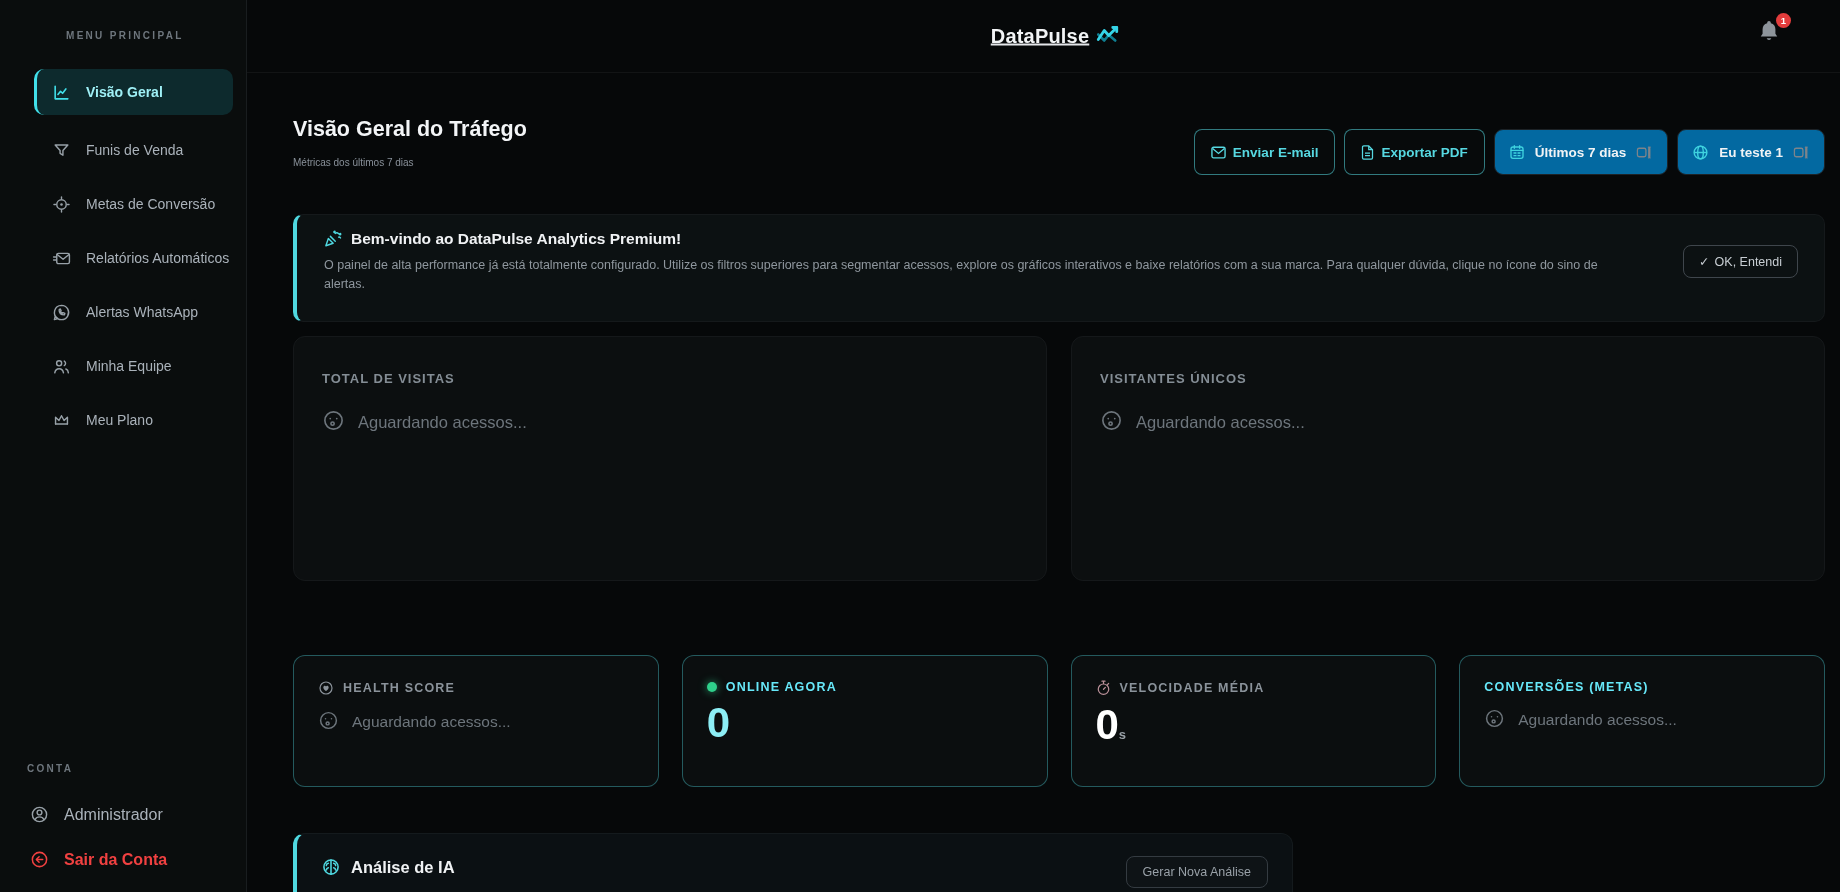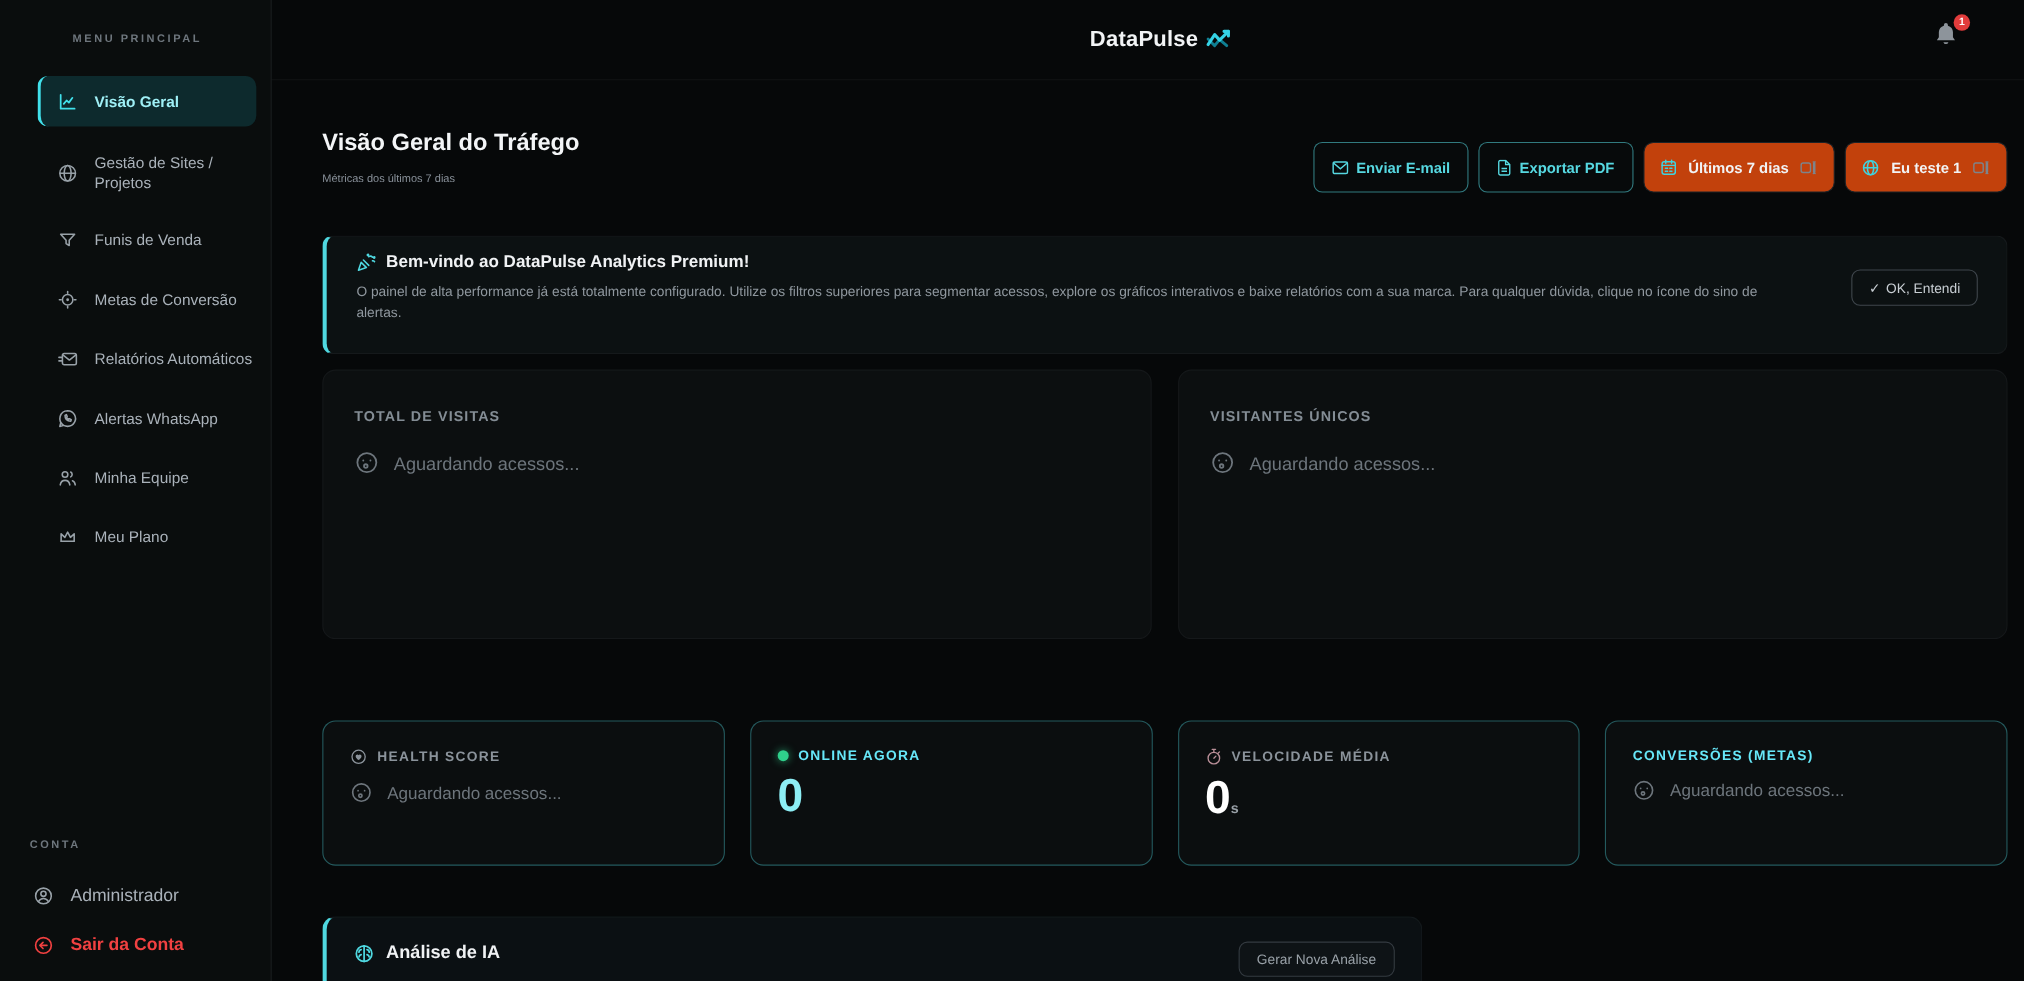--- a/index.html
+++ b/index.html
@@ -32,38 +32,38 @@
                padding:0 14px 0 30px; color:#aab2ba; font-size:16px; cursor:pointer; margin-top:0; }
   .acct-item:first-of-type { margin-top:18px; }
   .acct-item .ic { width:19px; color:#98a1a8; }
   .acct-item.danger { color:#f14141; font-weight:700; }
   .acct-item.danger .ic { color:#f14141; }
 
   
   .header { position:absolute; left:247px; right:0; top:0; height:73px;
             border-bottom:1px solid rgba(255,255,255,0.05); }
   .logo { position:absolute; left:50%; top:50%; transform:translate(calc(-50% + 13px),-50%);
-          display:flex; align-items:center; gap:7px; }
+          display:flex; gap:7px;text-decoration:underline; }
   .logo-text { font-size:20px; font-weight:800; color:#f2f4f6; letter-spacing:.2px; }
   .notif { position:absolute; right:56px; top:18px; width:26px; height:30px; cursor:pointer; }
   .badge { position:absolute; top:-5px; right:-7px; min-width:15px; height:15px; padding:0 3px;
            background:#e23c3c; border-radius:8px; color:#fff; font-size:9.5px; font-weight:700;
            display:flex; align-items:center; justify-content:center; }
 
   
   .main { position:absolute; left:247px; top:73px; right:0; bottom:0; }
   .page-title { position:absolute; left:46px; top:44px; font-size:21.5px; font-weight:800; color:#f3f5f7; }
   .page-subtitle { position:absolute; left:46px; top:84px; font-size:10px; color:#89919a; }
 
   .toolbar { position:absolute; right:15px; top:56px; display:flex; gap:9px; height:46px; }
   .btn-outline { display:flex; align-items:center; gap:7px; padding:0 16px; cursor:pointer;
                  border:1px solid rgba(84,215,224,0.55); border-radius:8px; background:#070a0b;
                  color:#56d8e1; font-weight:700; font-size:13.5px; }
   .btn-select { display:flex; align-items:center; gap:10px; padding:0 14px; cursor:pointer;
-                background:#c2410c; border:1px solid #1d2226; border-radius:9px;
+                background:#0369a1; border:1px solid #1d2226; border-radius:9px;
                 color:#f1f3f5; font-weight:700; font-size:13.5px; }
 
   
   .banner { position:absolute; left:46px; right:15px; top:141px; height:108px;
             background:#0c1112; border:1px solid #15191b; border-left:4px solid #4fd8e0;
             border-radius:10px; padding:15px 210px 15px 27px; }
   .banner-title-row { display:flex; align-items:center; gap:9px; }
   .banner-title { font-size:15.5px; font-weight:800; color:#f0f2f4; }
   .banner-body { margin-top:8px; font-size:12.5px; line-height:19px; color:#8f979e; }
   .banner-dismiss { position:absolute; right:26px; top:30px; display:flex; align-items:center; gap:5px;
@@ -87,21 +87,21 @@
   .stat-value.cyan { color:#8deef5; }
   .stat-unit { font-size:13px; font-weight:700; color:#9aa1a8; }
   .dot-green { width:10px; height:10px; border-radius:50%; background:#2fd08b;
                box-shadow:0 0 8px rgba(47,208,139,.7); }
   .stat .awaiting { margin-top:14px; font-size:15.5px; }
 
   
   .ai-panel { position:absolute; left:46px; top:760px; width:1000px; height:130px;
               background:#0b1013; border:1px solid #141a1d; border-left:4px solid #4fd8e0;
               border-radius:12px; padding:23px 24px; }
-  .ai-title-row { display:flex; align-items:flex-start; gap:10px; }
+  .ai-title-row { display:flex; align-items:center; gap:10px; }
   .ai-title { font-size:16.5px; font-weight:800; color:#f0f2f4; }
   .ai-action { position:absolute; right:24px; top:22px; padding:8px 16px;
                border:1px solid #343b41; border-radius:8px; background:#0e1316;
                color:#99a1a8; font-size:12.5px; cursor:pointer; font-family:inherit; }
 </style>
 </head>
 <body>
 
 <aside class="sidebar">
   <span class="sb-section sb-menu-label">MENU PRINCIPAL</span>
@@ -110,30 +110,20 @@
     <div class="nav-item active">
       <span class="ic">
         <svg viewBox="0 0 24 24" fill="none" stroke="currentColor" stroke-width="2" stroke-linecap="round" stroke-linejoin="round">
             <path d="M4 4v16h16"></path>
             <polyline points="7.5 14.5 10.8 10.5 13.4 13 17.5 7.5"></polyline>
           </svg>
       </span>
       <span class="lbl">Visão Geral</span>
     </div>
 
-    <div class="nav-item two-line">
-      <span class="ic">
-        <svg viewBox="0 0 24 24" fill="none" stroke="currentColor" stroke-width="1.8">
-            <circle cx="12" cy="12" r="9"></circle>
-            <ellipse cx="12" cy="12" rx="4" ry="9"></ellipse>
-            <path d="M3 12h18"></path>
-          </svg>
-      </span>
-      <span class="lbl">Gestão de Sites / Projetos</span>
-    </div>
 
     <div class="nav-item">
       <span class="ic">
         <svg viewBox="0 0 24 24" fill="none" stroke="currentColor" stroke-width="1.8" stroke-linejoin="round">
             <path d="M4 5h16l-6.2 7v6l-3.6-2.4V12Z"></path>
           </svg>
       </span>
       <span class="lbl">Funis de Venda</span>
     </div>
 

